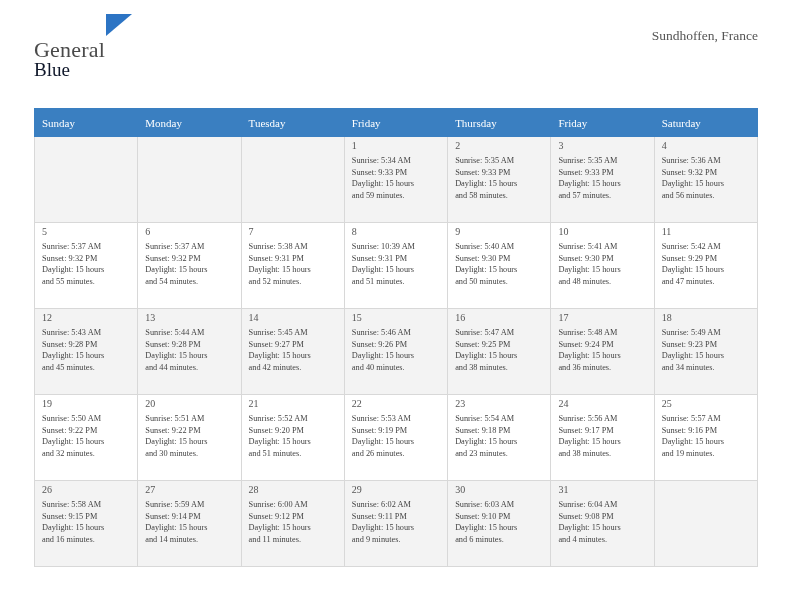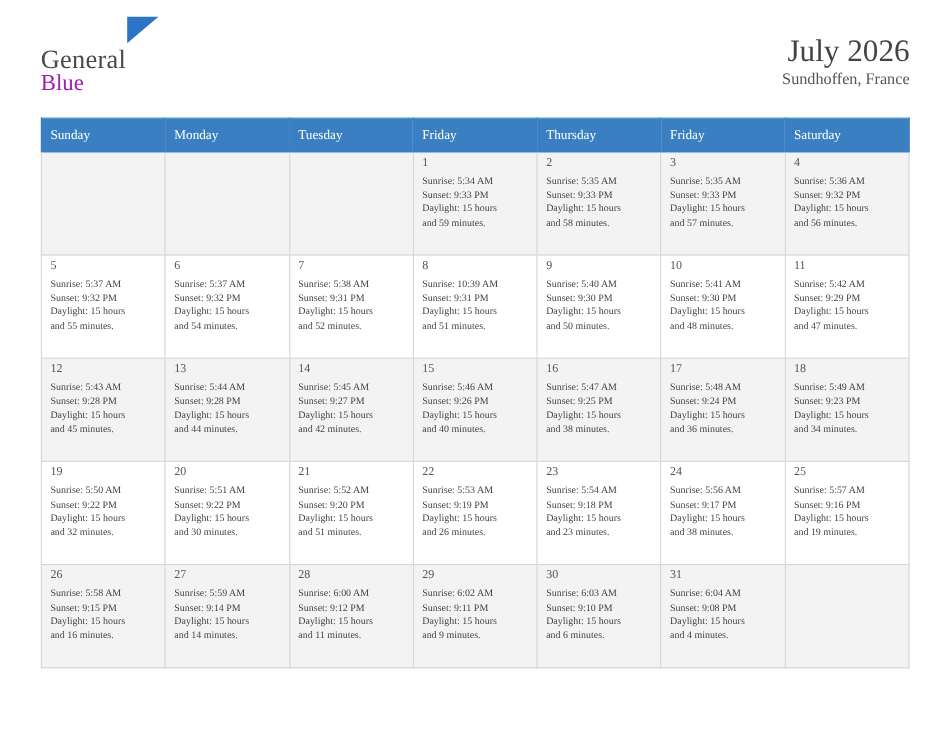--- a/index.html
+++ b/index.html
@@ -39,21 +39,21 @@
     letter-spacing: 0.2px;
     line-height: 24px;
   }
   .logo-blue-row {
     display: flex;
     align-items: flex-start;
     line-height: 20px;
   }
   .logo-blue {
     font-size: 19px;
-    color: #a21caf;
+    color: #0f172a;
     line-height: 20px;
     margin-top: -2px;
   }
   .logo-flag {
     width: 0;
     height: 0;
     border-left: 26px solid #2c74c4;
     border-bottom: 22px solid transparent;
     margin-left: -2px;
     margin-top: -26px;
@@ -72,21 +72,21 @@
     margin: 0;
   }
   .location {
     font-size: 13.5px;
     color: #555555;
   }
   
   table.cal {
     border-collapse: collapse;
     width: 724px;
-    margin-top: 2px;
+    margin-top: 12px;
     table-layout: fixed;
   }
   table.cal th {
     background: #3a7fc1;
     color: #ffffff;
     font-size: 11px;
     font-weight: normal;
     text-align: left;
     padding: 6px 0 6px 7px;
     border: 1px solid #3a7fc1;
@@ -126,21 +126,20 @@
 
   <div class="header">
     <div class="logo">
       <div class="logo-general">General</div>
       <div class="logo-blue-row">
         <span class="logo-blue">Blue</span>
       </div>
       <span class="logo-flag"></span>
     </div>
     <div class="title-block">
-      <div class="month-title">July 2026</div>
       <div class="location">Sundhoffen, France</div>
     </div>
   </div>
 
   <table class="cal">
     <thead>
       <tr>
         <th>Sunday</th>
         <th>Monday</th>
         <th>Tuesday</th>

